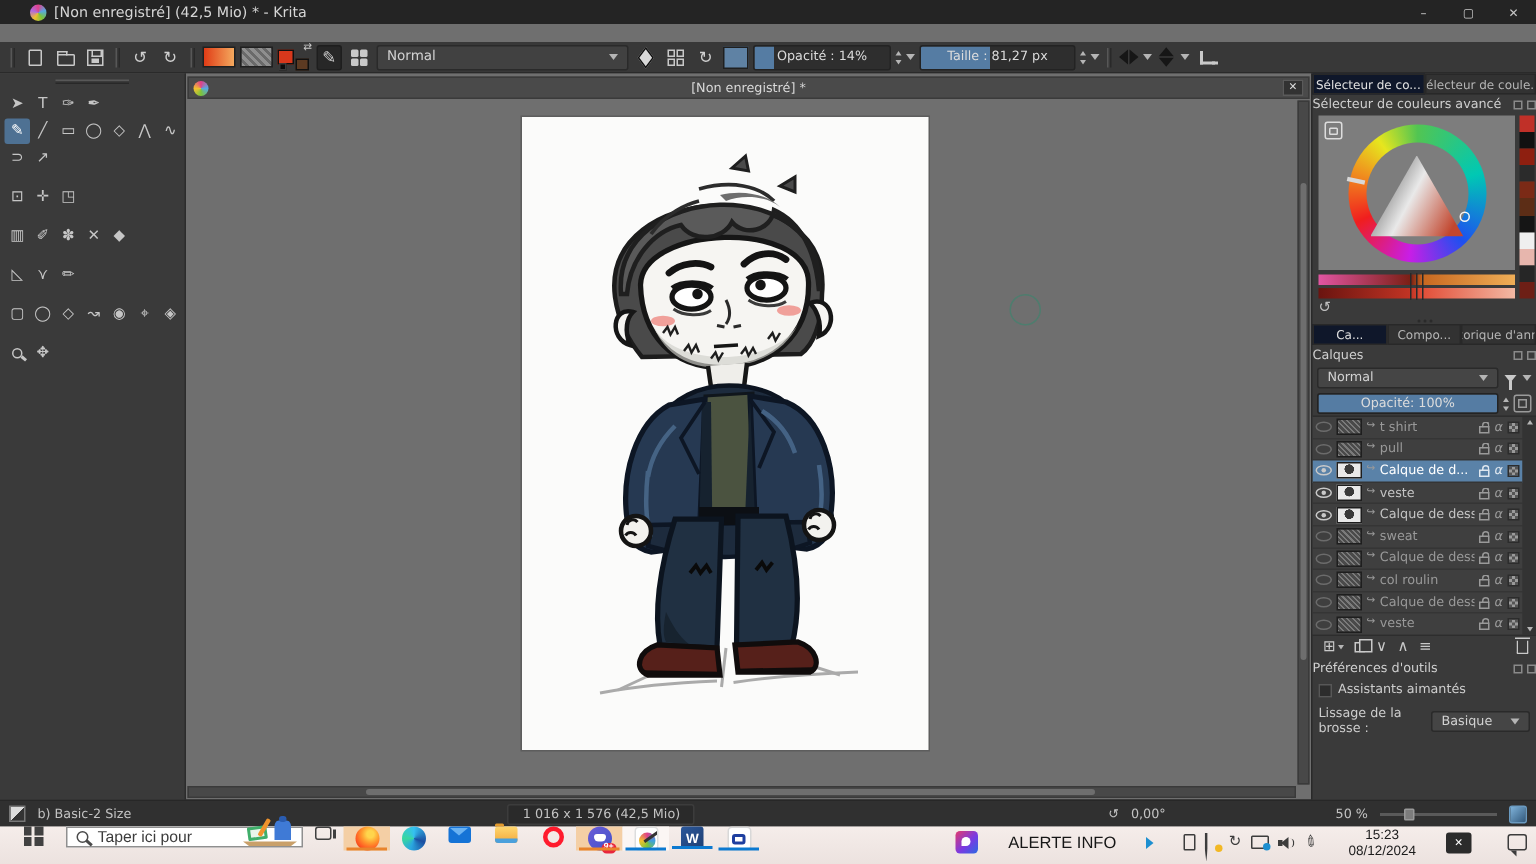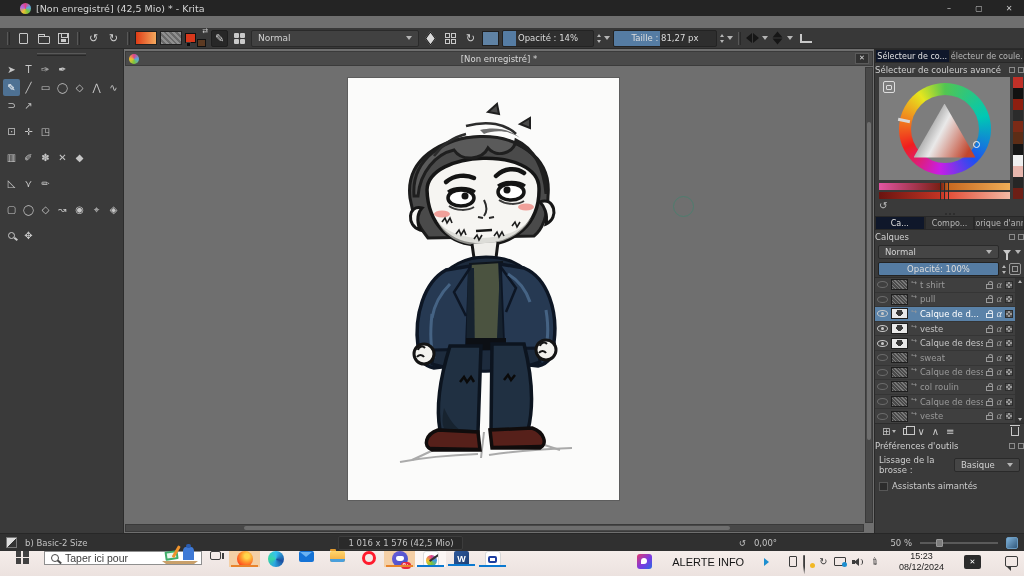--- a/index.html
+++ b/index.html
@@ -685,29 +685,29 @@
     </div>
 
     <div class="dheader">
       <span>Préférences d'outils</span>
       <span class="dh-icons">
           <i class="dh-ico"></i>
           <i class="dh-ico"></i>
         </span>
     </div>
     <div class="prefrow">
+      <i class="cb"></i>
+      <span>Assistants aimantés</span>
+    </div>
+    <div class="prefrow">
       <span>Lissage de la brosse :</span>
       <span class="combo" style="margin-left:auto">
         <span>Basique</span>
         <i class="tri-d"></i>
       </span>
-    </div>
-    <div class="prefrow">
-      <i class="cb"></i>
-      <span>Assistants aimantés</span>
     </div>
   </div>
 
   <div class="statusbar">
     <i class="sb-ico"></i>
     <span>b) Basic-2 Size</span>
     <i class="sp1"></i>
     <i class="sp2"></i>
     <span class="dims">1 016 x 1 576 (42,5 Mio)</span>
     <i class="sp3"></i>

